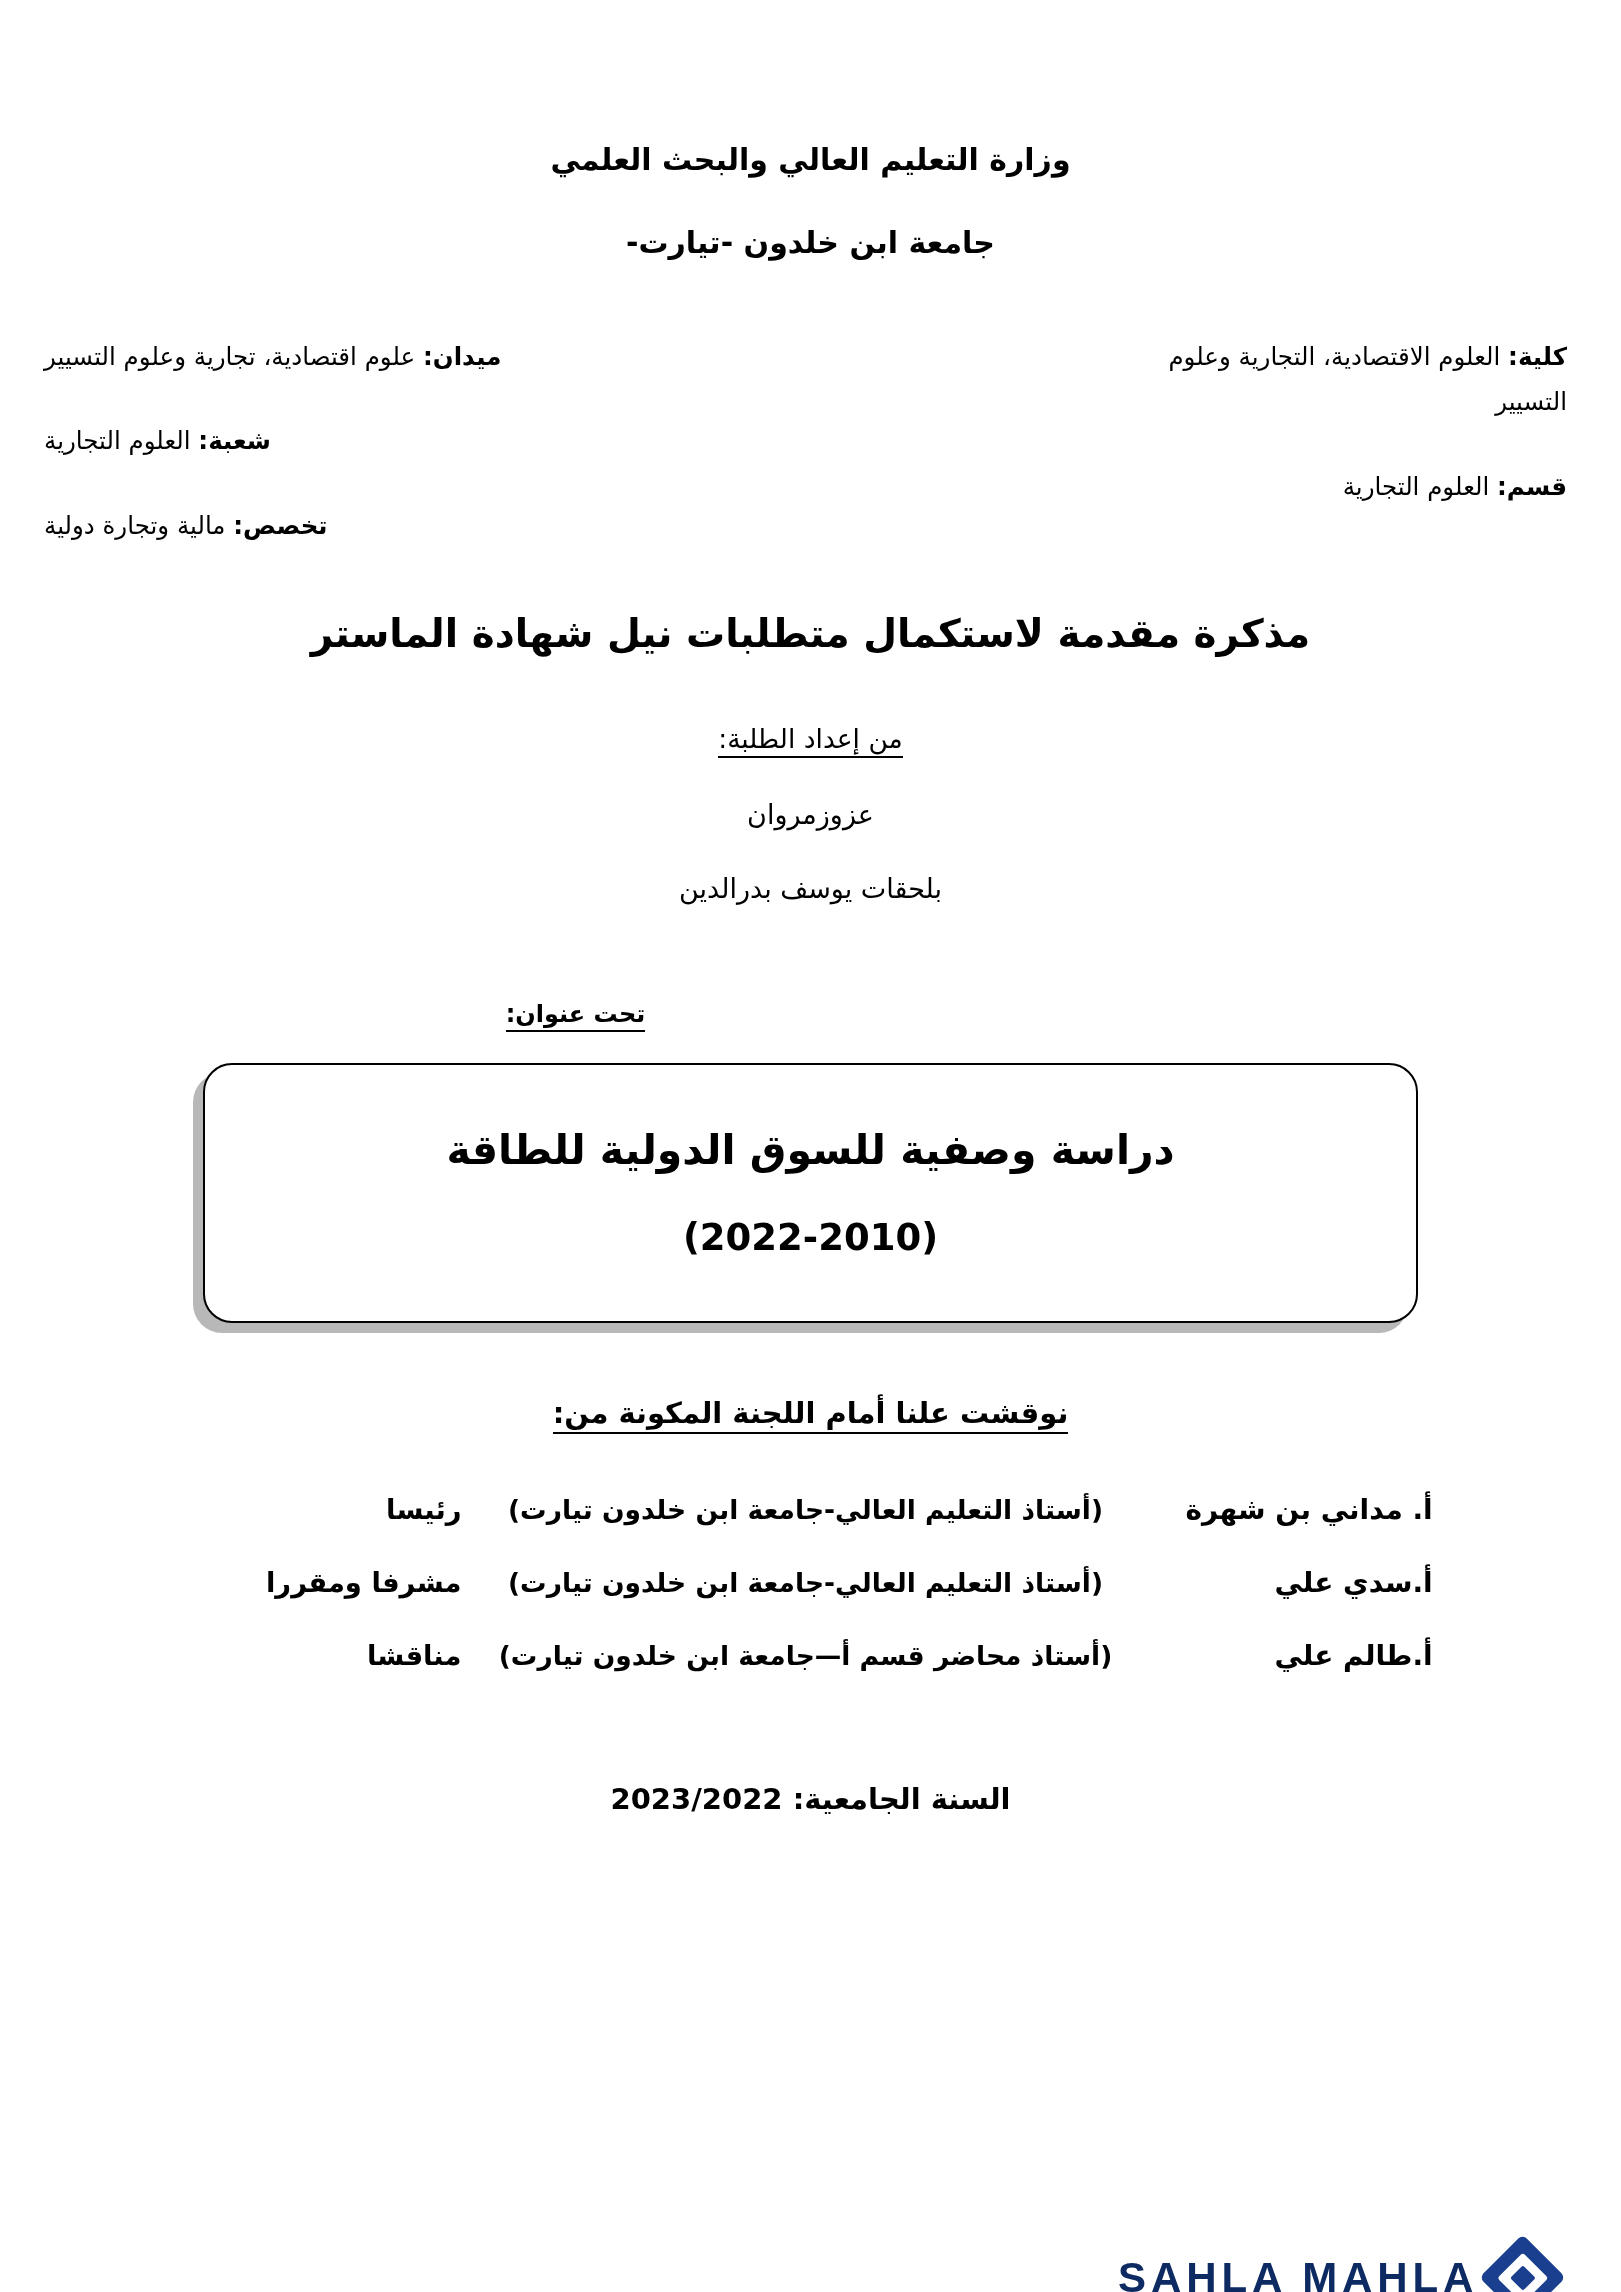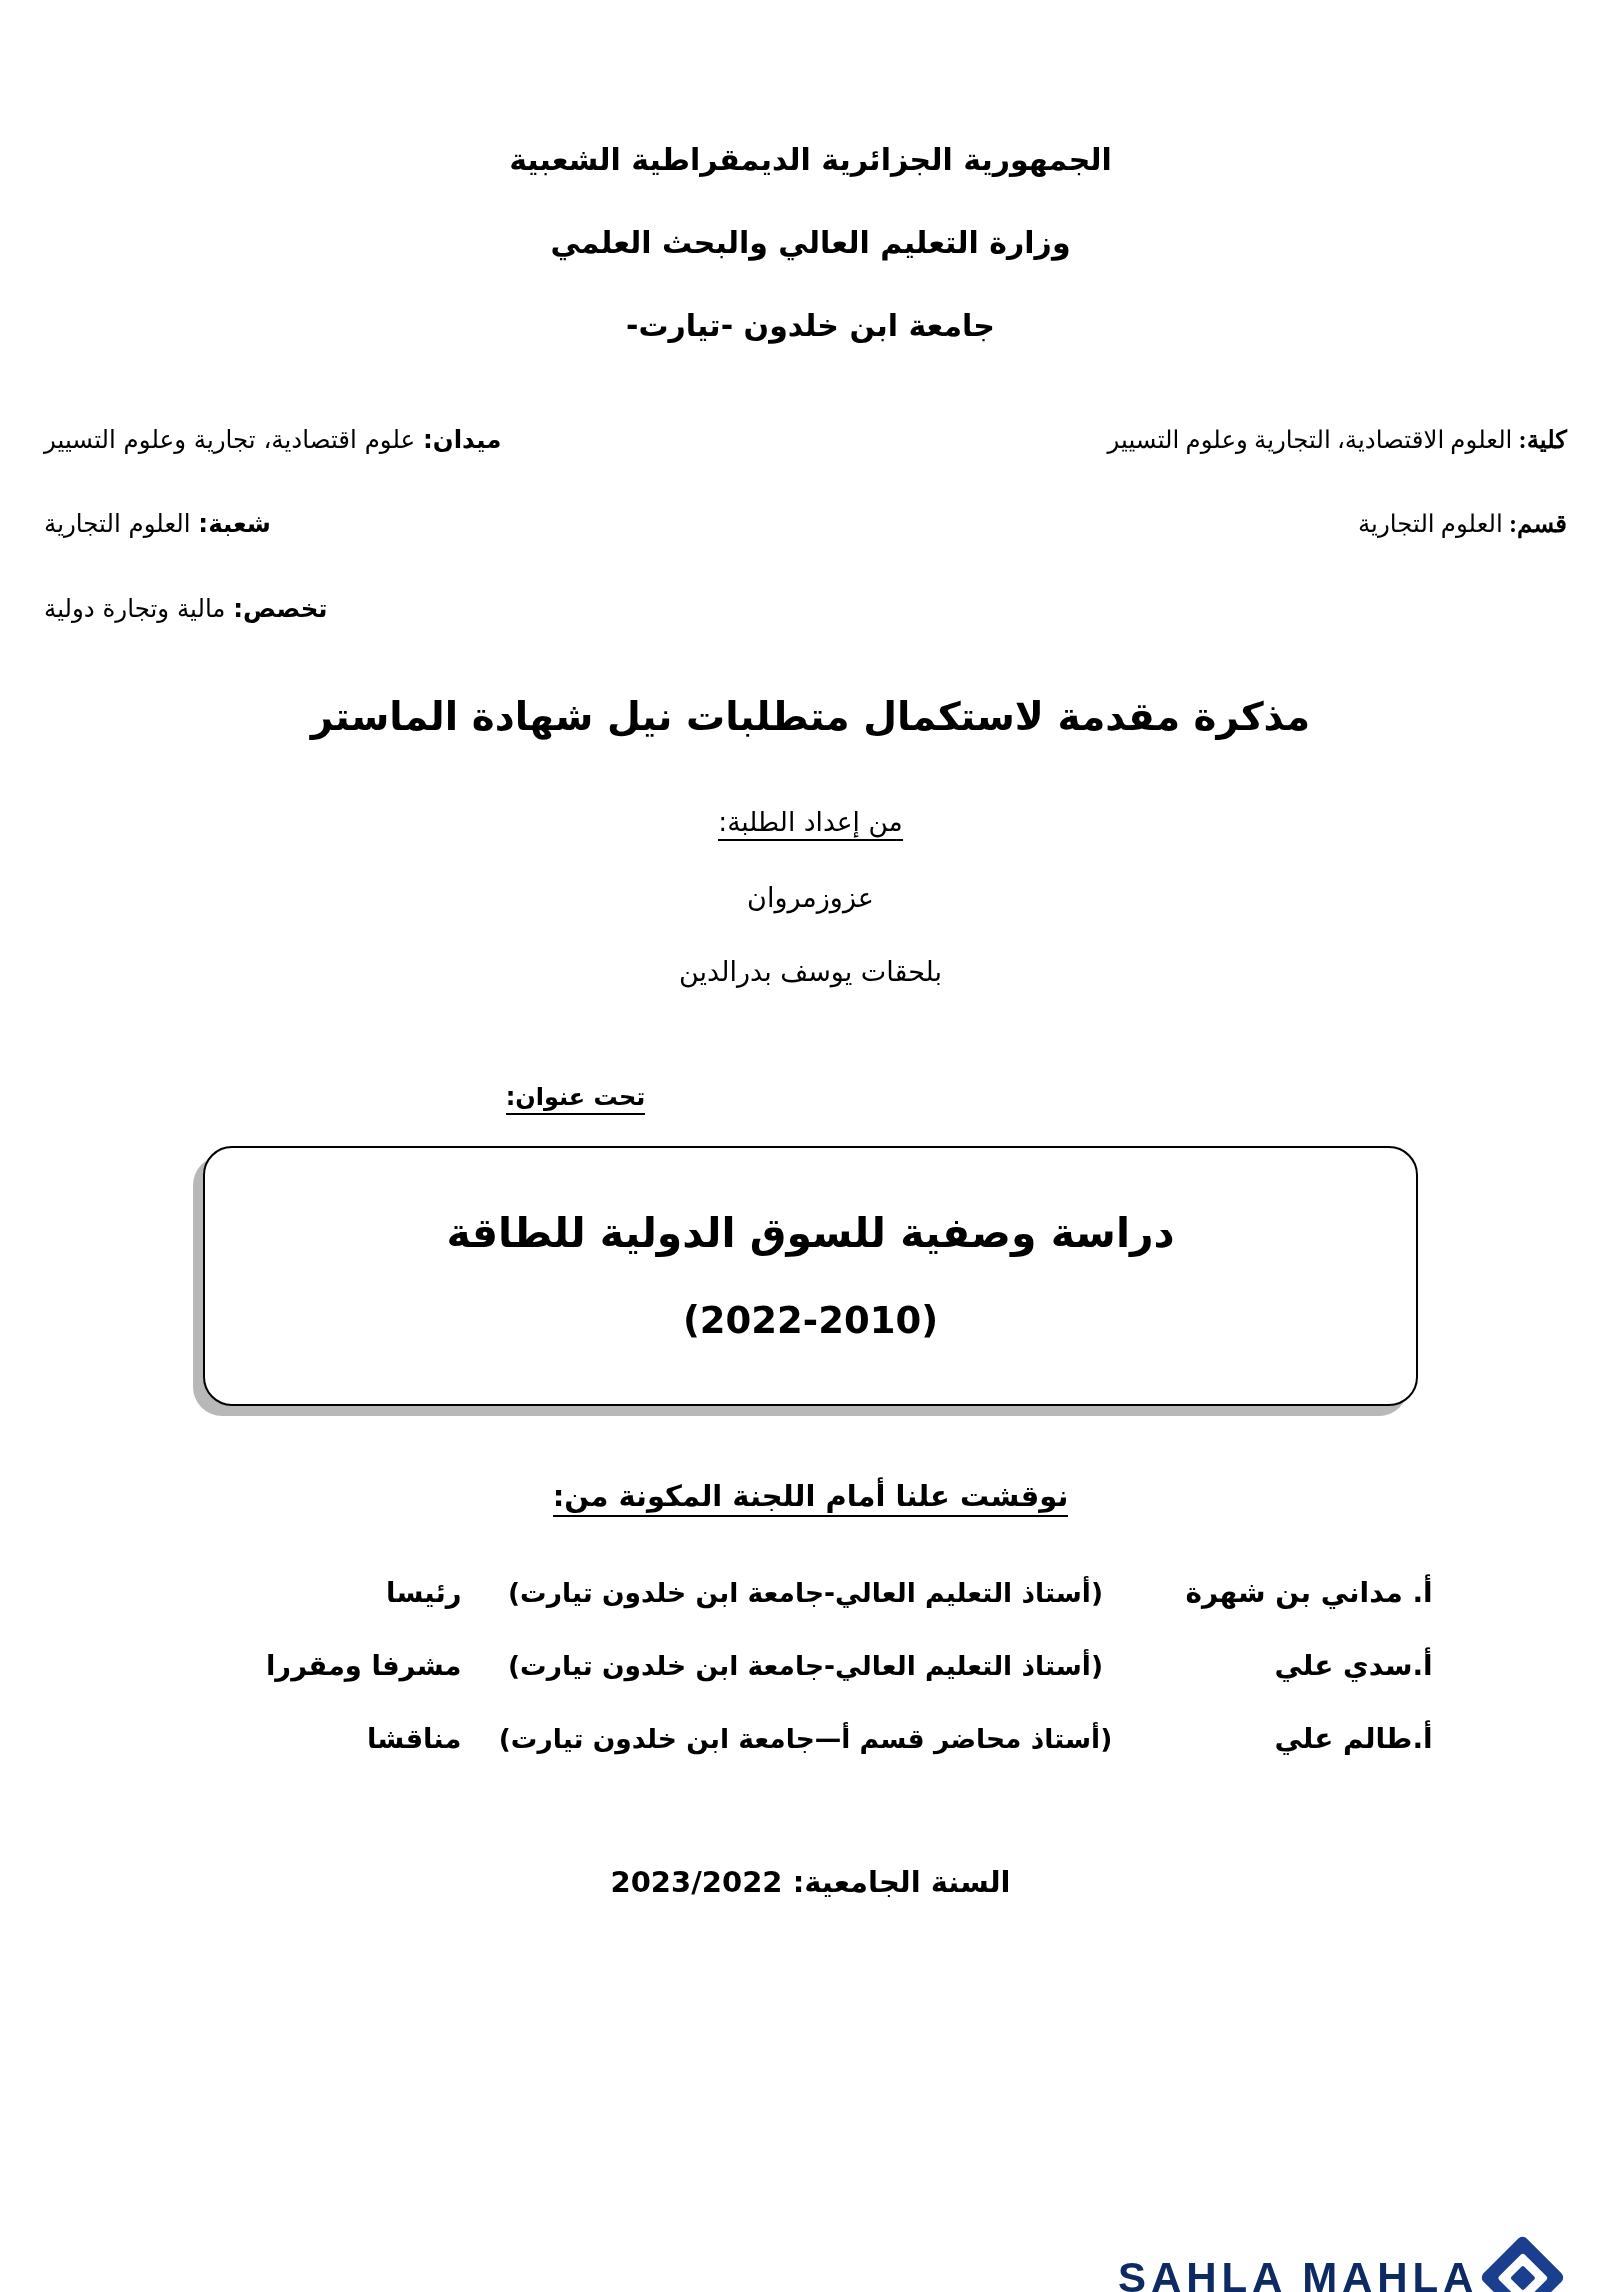--- a/index.html
+++ b/index.html
@@ -45,21 +45,20 @@
   .info-col {
     position: absolute;
     top: 0;
     width: 470px;
     font-size: 24.5px;
     line-height: 1.85;
   }
   .info-col.right {
     right: 54px;
     text-align: right;
-    font-family: Liberation Serif, serif;
   }
   .info-col.left {
     left: 44px;
     text-align: left;
     direction: rtl;
   }
   .info-col .row { margin-bottom: 21.6px; margin-top: 39px; }
   .info-col .row:last-child { margin-bottom: 0; }
   .info-col .lbl { font-weight: bold; }
 
@@ -282,21 +281,20 @@
     transform: rotate(45deg);
     border-radius: 2px;
   }
 </style>
 </head>
 <body>
 
 <div class="page">
 
   <div class="nat-header">
-    <div class="nat-line l1">الجمهورية الجزائرية الديمقراطية الشعبية</div>
     <div class="nat-line l2">وزارة التعليم العالي والبحث العلمي</div>
     <div class="nat-line l3">جامعة ابن خلدون -تيارت-</div>
   </div>
 
   <div class="info-block">
 
     <div class="info-col right">
       <div class="row">
         <span class="lbl">كلية:</span>
         <span>العلوم الاقتصادية، التجارية وعلوم التسيير</span>

